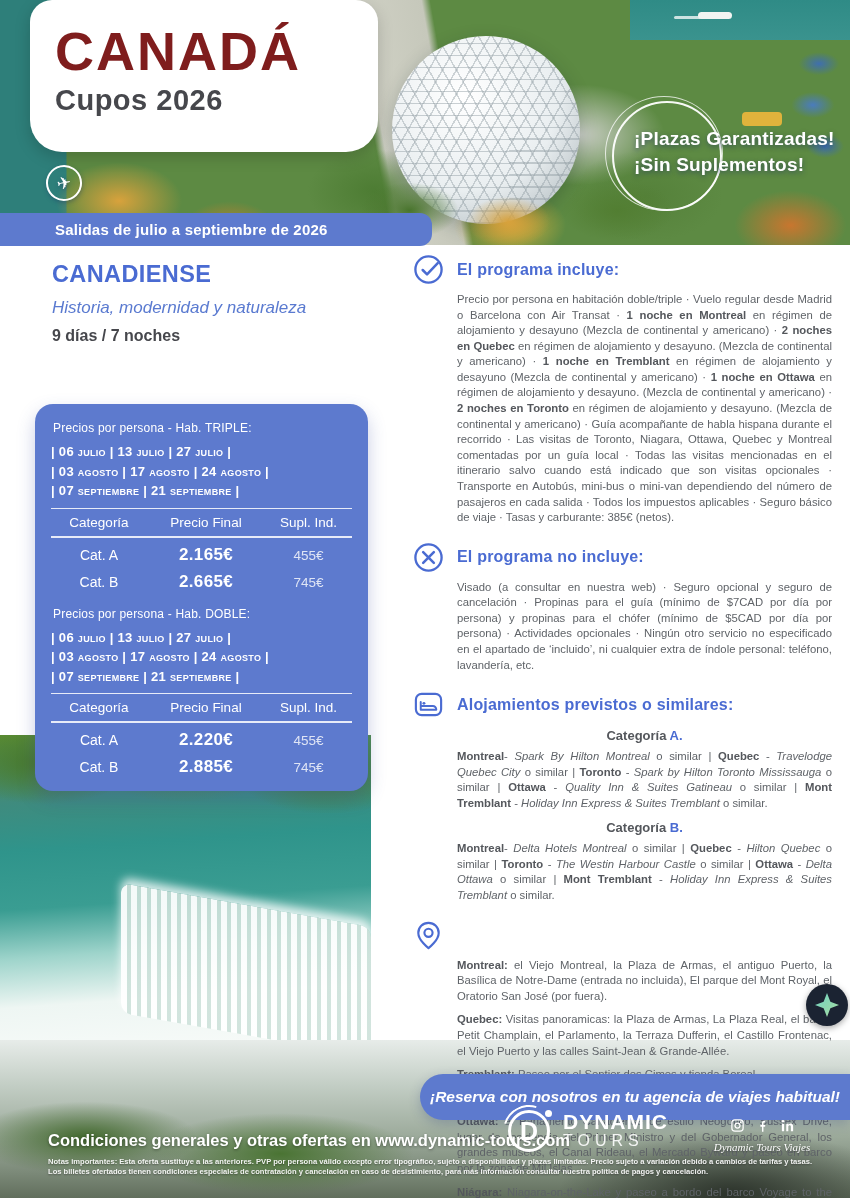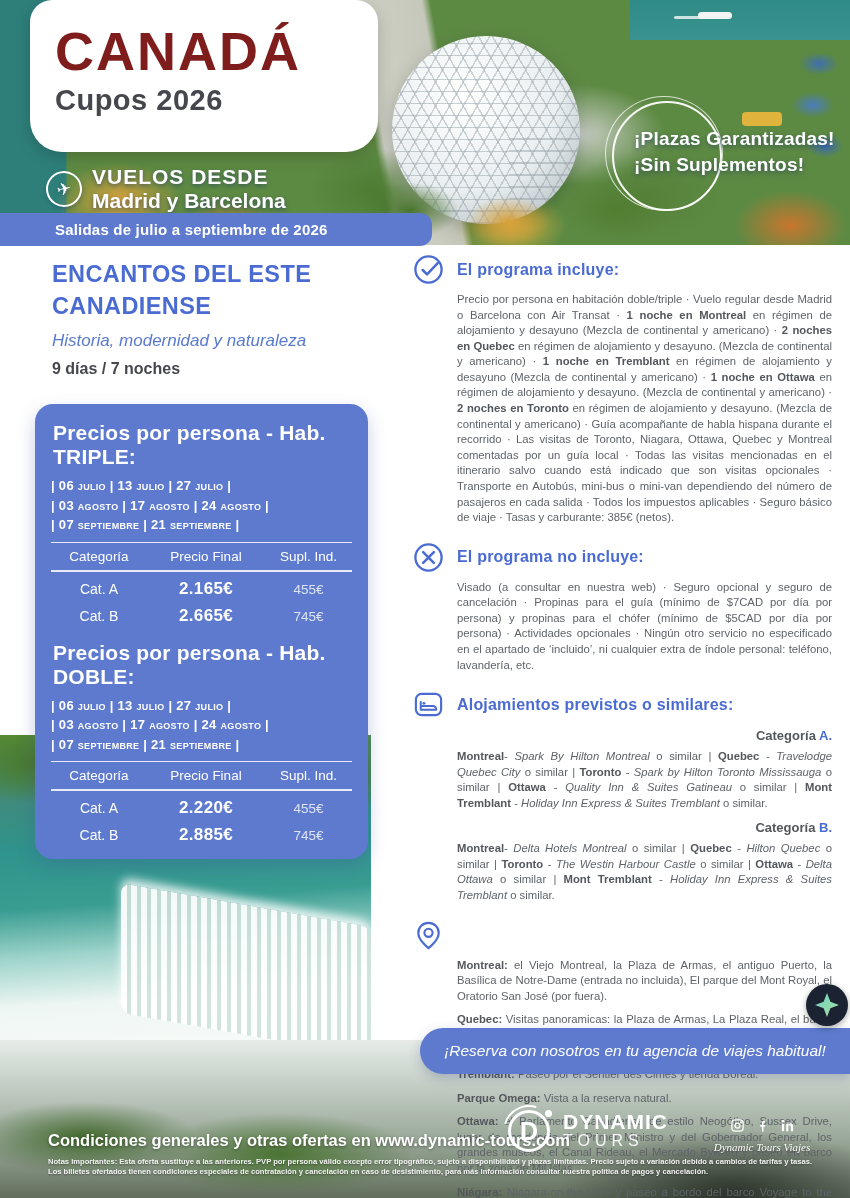--- a/index.html
+++ b/index.html
@@ -67,21 +67,21 @@
 
   
   .tour-head{position:absolute;left:52px;top:258px;width:320px;}
   .tour-name{font-size:23.5px;font-weight:bold;color:#4a6bd2;line-height:1.38;letter-spacing:.4px;}
   .tour-tagline{font-size:17px;font-style:italic;color:#5a7ad0;margin-top:8px;}
   .tour-duration{font-size:16px;font-weight:bold;color:#46474c;margin-top:9px;}
 
   
   .price-panel{position:absolute;left:35px;top:404px;width:333px;min-height:306px;background:#5d7ace;border-radius:18px;
       padding:17px 16px 14px;color:#fff;box-shadow:0 8px 18px rgba(60,80,160,.28);}
-  .pb-title{font-size:21px;font-weight:bold;letter-spacing:.2px;margin:0 0 7px 2px;}
+  .pb-title{font-size:12px;font-weight:normal;letter-spacing:.2px;margin:0 0 7px 2px;}
   .price-box + .price-box .pb-title{margin-top:15px;}
   .pb-dates{text-align:left;font-variant:small-caps;font-weight:bold;font-size:13px;line-height:1.5;letter-spacing:.3px;}
   .pb-rule{border:none;height:1px;background:rgba(255,255,255,.85);margin:7px 0 0;}
   .pb-rule.thick{height:2px;margin:6px 0 0;}
   .pb-grid{display:grid;grid-template-columns:96px 118px 87px;text-align:center;align-items:baseline;}
   .pb-grid.header{font-size:13.5px;padding:6px 0 0;}
   .pb-grid.row{padding-top:7px;}
   .pb-cat{font-size:14px;}
   .pb-price{font-size:17px;font-weight:bold;letter-spacing:.3px;}
   .pb-supl{font-size:13.5px;opacity:.8;}
@@ -110,27 +110,27 @@
 
   
   .sections{position:absolute;left:412px;top:253px;width:420px;}
   .section{margin-bottom:15px;}
   .sec-head{display:flex;align-items:center;gap:12px;margin-bottom:6px;}
   .sec-icon{width:33px;height:33px;flex:0 0 33px;color:#4a6bd2;}
   .sec-icon svg{width:100%;height:100%;}
   .sec-title{font-size:16px;font-weight:bold;color:#4a6bd2;margin:0;letter-spacing:.2px;}
   .sec-body{padding-left:45px;}
   .sec-body p{margin:0 0 8px;font-size:11.3px;line-height:1.38;color:#5f6368;text-align:justify;}
-  .sec-body p.subhead{font-size:13px;color:#4b4e53;font-weight:bold;margin:2px 0 4px;text-align:right;}
+  .sec-body p.subhead{font-size:13px;color:#4b4e53;font-weight:bold;margin:2px 0 4px;text-align:center;}
   .sec-body b{color:#54575c;}
   .sec-body .accent{color:#4a6bd2;}
 
   
-  .reserve{position:absolute;left:420px;top:1028px;width:430px;height:46px;background:#5d7ace;border-radius:26px 0 0 26px;
-      color:#fff;font-size:15.5px;font-weight:normal;font-style:italic;display:flex;align-items:center;justify-content:center;
+  .reserve{position:absolute;left:420px;top:1074px;width:430px;height:46px;background:#5d7ace;border-radius:26px 0 0 26px;
+      color:#fff;font-size:15.5px;font-weight:bold;font-style:italic;display:flex;align-items:center;justify-content:center;
       box-shadow:0 4px 12px rgba(40,60,120,.25);}
 
   
   .widget{position:absolute;left:806px;top:984px;width:42px;height:42px;border-radius:50%;background:#1b2332;
       display:flex;align-items:center;justify-content:center;box-shadow:0 2px 6px rgba(0,0,0,.35);cursor:pointer;}
   .widget-star{width:24px;height:24px;background:linear-gradient(135deg,#6fd3c4,#a9dca0);
       clip-path:polygon(50% 0%,64% 36%,100% 50%,64% 64%,50% 100%,36% 64%,0% 50%,36% 36%);}
 
   
   .conditions{position:absolute;left:48px;top:1131px;color:#fff;font-size:16.5px;font-weight:bold;
@@ -171,37 +171,32 @@
 
   <div class="mist"></div>
 
   <div class="title-card">
     <div class="country">CANADÁ</div>
     <div class="cupos">Cupos 2026</div>
   </div>
 
   <div class="flights">
     <span class="flights-icon">✈</span>
-    <span>
-      <div class="flights-l1">VUELOS DESDE</div>
-      <div class="flights-l2">Madrid y Barcelona</div>
-    </span>
   </div>
 
   <div class="salidas">Salidas de julio a septiembre de 2026</div>
 
   <div class="badge-ring"></div>
   <div class="badge-text">
     <div>¡Plazas Garantizadas!</div>
     <div>¡Sin Suplementos!</div>
   </div>
 
   <div class="tour-head">
     <div class="tour-name">
-      <div>ENCANTOS DEL ESTE</div>
       <div>CANADIENSE</div>
     </div>
     <div class="tour-tagline">Historia, modernidad y naturaleza</div>
     <div class="tour-duration">9 días / 7 noches</div>
   </div>
 
   <div class="price-panel" id="price-panel">
       <div class="price-box">
         <div class="pb-title">Precios por persona - Hab. TRIPLE:</div>
         <div class="pb-dates">

